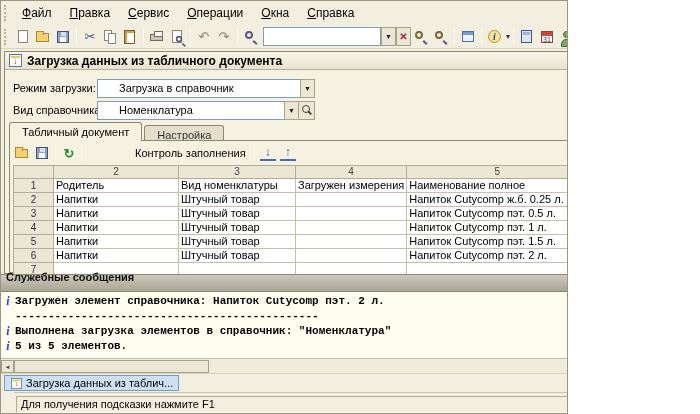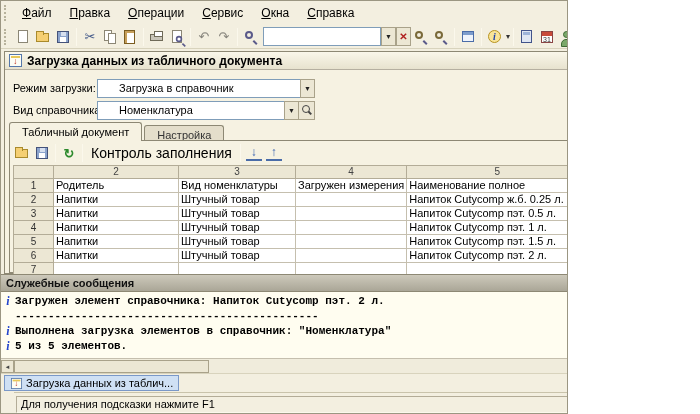--- a/index.html
+++ b/index.html
@@ -77,37 +77,37 @@
   .magbtn:before { content:""; position:absolute; left:3px; top:3px; width:6px; height:6px; border:1.5px solid #444; border-radius:50%; }
   .magbtn:after { content:""; position:absolute; left:9px; top:10px; width:4px; height:1.5px; background:#444; transform:rotate(45deg); }
 
   
   .tabs { position:absolute; left:4px; top:70px; height:19px; display:flex; align-items:flex-end; }
   .tab { padding:3px 12px 2px; font-size:11px; border:1px solid #8d8874; border-bottom:none; border-radius:3px 3px 0 0; background:#e4decb; height:16px; margin-right:2px; color:#333; }
   .tab.active { background:#f6f2e2; height:19px; position:relative; z-index:2; color:#000; }
 
   .panel { position:absolute; left:4px; top:88px; width:682px; height:133px; border:1px solid #8d8874; background:#f6f2e2; }
   .ptool { position:absolute; left:2px; top:2px; height:20px; display:flex; align-items:center; }
-  .ctrlbtn { font-size:14px; padding:2px 5px; color:#000; }
+  .ctrlbtn { font-size:11px; padding:2px 5px; color:#000;margin-left:44px; }
   .arrbox { position:relative; width:16px; height:15px; border-bottom:2px solid #4a6ca8; text-align:center; }
   .arrbox span { font-size:12px; font-weight:bold; color:#3a63b0; line-height:13px; }
 
   
   table.grid { position:absolute; left:3px; top:24px; border-collapse:collapse; table-layout:fixed; background:#fff; }
   .grid td { border:1px solid #c5bfae; height:14px; font-size:11px; padding:0 2px; white-space:nowrap; overflow:hidden; background:#fff; }
   .grid td.rn { background:#ece7d4; text-align:center; color:#333; border-color:#b3ac97; font-size:10px; }
   .grid tr.colhdr td { background:#ece7d4; text-align:center; color:#444; height:11px; font-size:10px; border-color:#b3ac97; }
   .grid td.selcell { border:2px solid #000; }
   .grid tr.dashed td.dcell { border-bottom:1px dashed #444; }
   .vscroll { position:absolute; width:14px; background:#f0ecdc; border:1px solid #c5bfae; }
   .sbtn { position:absolute; left:0; width:12px; height:12px; background:#ece7d4; border:1px solid #a9a28a; font-size:6px; color:#444; text-align:center; line-height:11px; }
 
   
   .msgs { left:0; top:273px; width:700px; height:99px; background:#fffdf0; border-top:1px solid #8d8874; }
-  .msghdr { position:absolute; left:0; top:0; width:100%; height:17px; background:linear-gradient(#cdc9bb,#aaa697); border-bottom:1px solid #8d8874; display:flex; align-items:center; padding:0 5px; }
+  .msghdr { position:absolute; left:0; top:0; width:100%; height:17px; background:linear-gradient(#cdc9bb,#aaa697); border-bottom:1px solid #8d8874; display:flex; align-items:flex-end; padding:8px 5px; }
   .msghdr .t { font-size:11px; font-weight:bold; color:#111; }
   .pin { margin-left:auto; width:3px; height:9px; background:#6f6a58; position:relative; }
   .pin:before { content:""; position:absolute; left:-2px; top:0; width:7px; height:3px; background:#6f6a58; }
   .mclose { font-size:12px; font-weight:bold; margin-left:8px; color:#111; }
   .msgbody { position:absolute; left:0; top:17px; width:687px; height:66px; background:#fffdf0; overflow:hidden; padding:2px 0; }
   .mline { display:flex; font:bold 11px "Liberation Mono", monospace; line-height:15px; white-space:pre; }
   .mline .mi-i { width:14px; text-align:center; color:#2244cc; font:italic bold 12px "Liberation Serif", serif; }
   .msvs { position:absolute; right:0; top:17px; width:13px; height:66px; background:#f0ecdc; border-left:1px solid #c5bfae; }
   .mshs { position:absolute; left:0; top:83px; width:687px; height:16px; background:#f0ecdc; border-top:1px solid #c5bfae; }
   .hthumb { position:absolute; left:13px; top:1px; width:195px; height:13px; background:#ece7d4; border:1px solid #a9a28a; }
@@ -125,22 +125,22 @@
 </style>
 </head>
 <body>
 
 <div class="app">
 
   <div class="menubar abs">
     <span class="grip"></span>
     <span class="mi">Файл</span>
     <span class="mi">Правка</span>
+    <span class="mi">Сервис</span>
     <span class="mi">Операции</span>
-    <span class="mi">Сервис</span>
     <span class="mi">Окна</span>
     <span class="mi">Справка</span>
   </div>
 
   <div class="toolbar abs">
     <span class="grip"></span>
     <span class="tbtn">
         <span class="icn">
           <span class="i-page"></span>
         </span>

